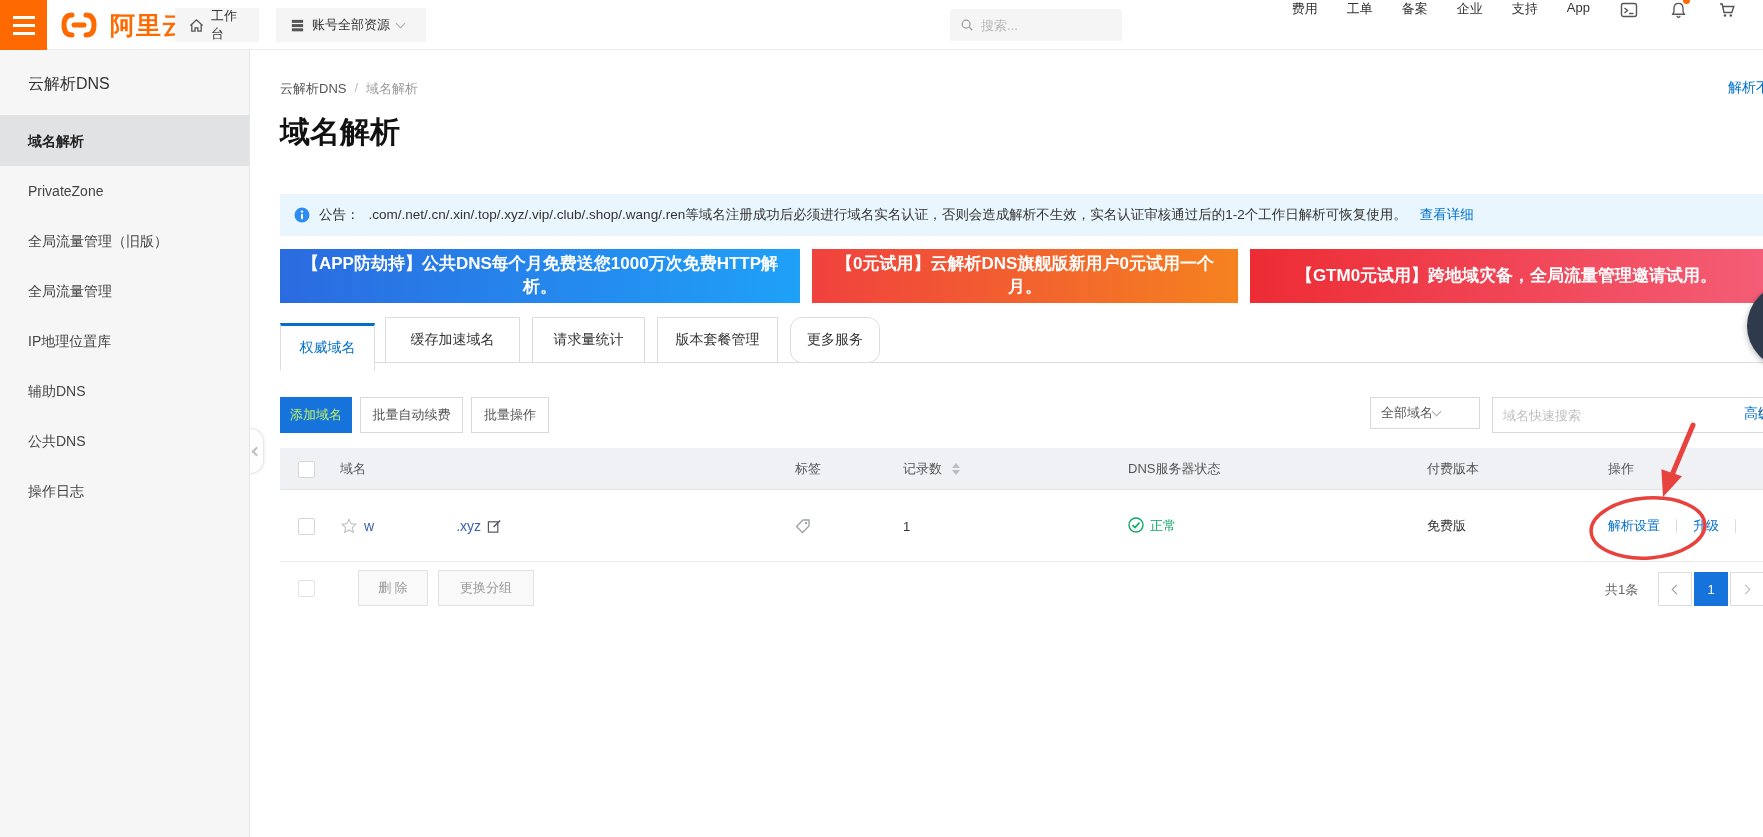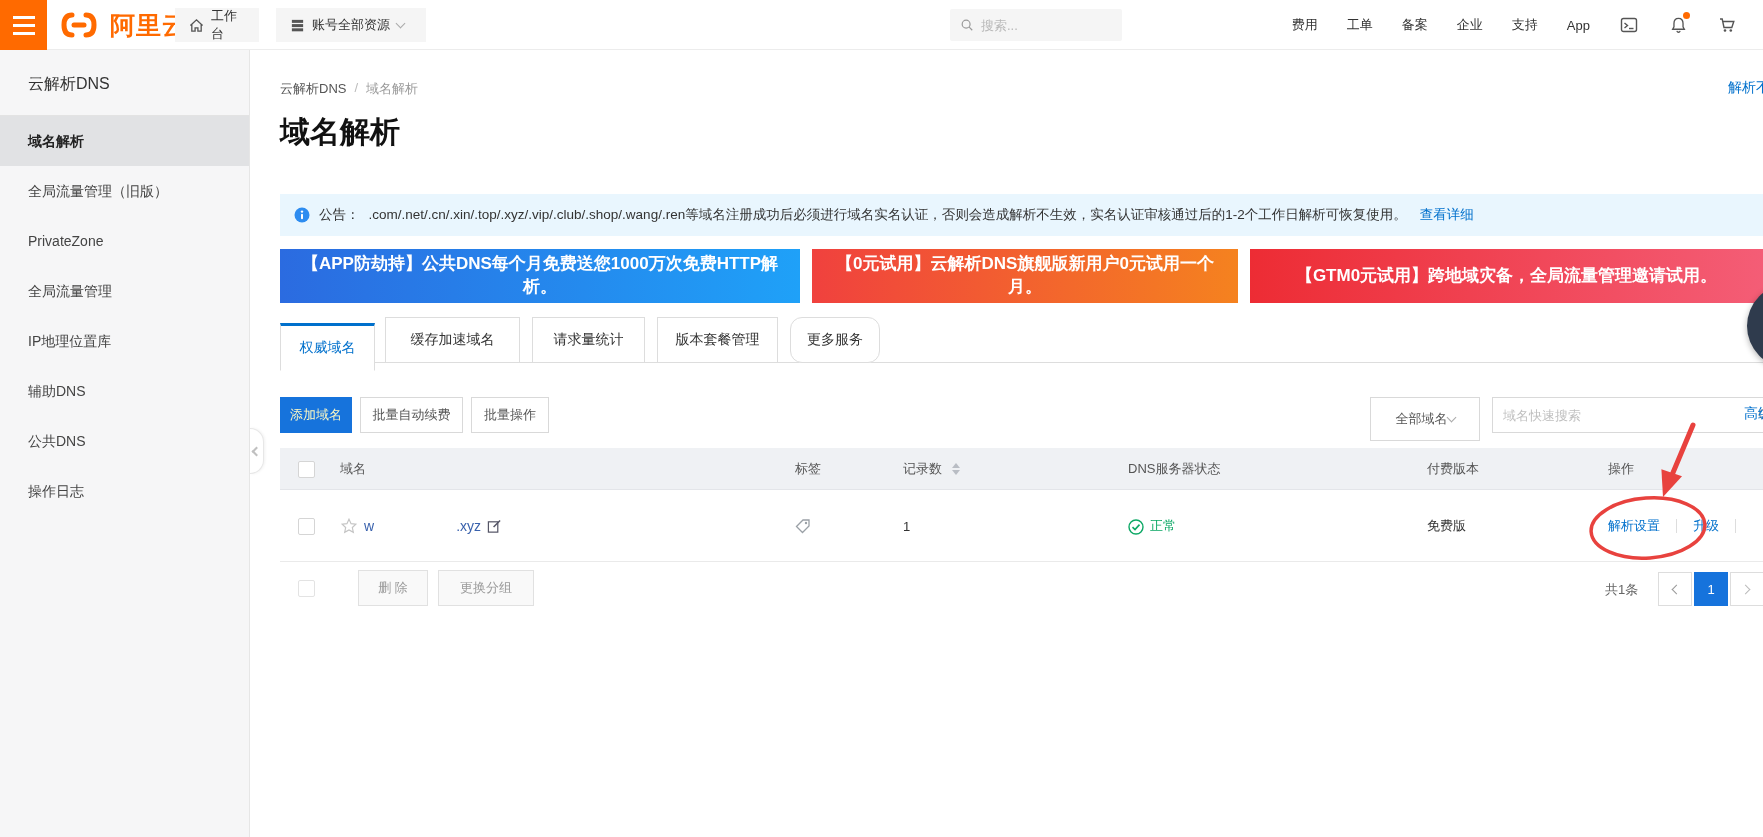--- a/index.html
+++ b/index.html
@@ -12,21 +12,21 @@
   .hamburger { position:absolute; left:0; top:0; width:47px; height:50px; background:#ff6a00; display:flex; flex-direction:column; justify-content:center; align-items:center; gap:5px; cursor:pointer; }
   .hamburger i { display:block; width:22px; height:3px; background:#fff; }
   .logo { position:absolute; left:60px; top:0; height:50px; display:flex; align-items:center; gap:12px; }
   .logo-text { font-size:25px; font-weight:bold; color:#ff6a00; letter-spacing:1px; }
   .top-btn { position:absolute; top:8px; height:34px; background:#f5f5f5; display:flex; align-items:center; gap:7px; padding:0 14px; font-size:13px; color:#333; cursor:pointer; }
   .btn-workbench { left:175px; width:84px; }
   .btn-resources { left:276px; width:150px; }
   .top-search { position:absolute; left:950px; top:9px; width:172px; height:32px; background:#f5f5f5; border-radius:2px; display:flex; align-items:center; padding:0 10px; gap:7px; }
   .top-search input { border:none; outline:none; background:transparent; font-size:13px; color:#333; width:120px; }
   .top-search input::placeholder { color:#b8b8b8; }
-  .top-menu { position:absolute; right:26px; top:0; height:50px; display:flex; align-items:center; gap:29px; }
+  .top-menu { position:absolute; right:26px; top:0; height:50px; display:flex; align-items:flex-start; gap:29px; }
   .top-menu .tm-item { font-size:13px; color:#333; cursor:pointer; white-space:nowrap; }
   .tm-icon { position:relative; width:20px; height:20px; display:flex; align-items:center; justify-content:center; cursor:pointer; }
   .orange-dot { position:absolute; right:-2px; top:-3px; width:7px; height:7px; border-radius:50%; background:#ff6a00; }
 
   
   .sidebar { position:absolute; left:0; top:50px; width:250px; height:787px; background:#f6f6f7; border-right:1px solid #e6e6e6; z-index:5; }
   .side-title { padding:24px 0 20px 28px; font-size:16px; color:#333; border-bottom:1px solid #e3e3e3; }
   .side-item { height:50px; line-height:50px; padding-left:28px; font-size:14px; color:#444; cursor:pointer; white-space:nowrap; }
   .side-item.selected { background:#e1e2e4; color:#222; font-weight:bold; }
   .side-collapse { position:absolute; left:250px; top:428px; width:14px; height:46px; background:#fff; border:1px solid #e7e7e7; border-left:none; border-radius:0 23px 23px 0; box-shadow:1px 0 3px rgba(0,0,0,.06); display:flex; align-items:center; justify-content:center; cursor:pointer; z-index:6; }
@@ -55,26 +55,26 @@
   .tab { position:absolute; top:317px; height:46px; background:#fff; border:1px solid #ddd; display:flex; align-items:center; justify-content:center; font-size:14px; color:#333; cursor:pointer; }
   .tab.active { top:315px; height:48px; border-top:3px solid #0070cc; border-bottom:1px solid #fff; color:#0070cc;margin-top:8px; }
   .tab1 { left:280px; width:95px; }
   .tab2 { left:385px; width:135px; }
   .tab3 { left:532px; width:113px; }
   .tab4 { left:657px; width:121px; }
   .tab5 { left:790px; width:90px;border-radius:12px; }
 
   
   .btn { position:absolute; top:397px; height:36px; display:flex; align-items:center; justify-content:center; font-size:13px; cursor:pointer; }
-  .btn-primary { background:#1673dc; color:#fef9c3; border:1px solid #1673dc; }
+  .btn-primary { background:#1673dc; color:#bef264; border:1px solid #1673dc; }
   .btn-plain { background:#fff; color:#555; border:1px solid #d9d9d9; }
   .btn-add { left:280px; width:72px; }
   .btn-renew { left:360px; width:103px; }
   .btn-batch { left:471px; width:78px; }
-  .filter-select { position:absolute; left:1370px; top:397px; width:110px; height:44px; border:1px solid #d9d9d9; background:#fff; display:flex; align-items:center; justify-content:center; padding:0 10px; font-size:13px; color:#555; cursor:pointer; }
+  .filter-select { position:absolute; left:1370px; top:397px; width:110px; height:32px; border:1px solid #d9d9d9; background:#fff; display:flex; align-items:center; justify-content:flex-start; padding:0 10px; font-size:13px; color:#555; cursor:pointer; }
   .chev-down { display:inline-block; width:7px; height:7px; border-right:1px solid #aaa; border-bottom:1px solid #aaa; transform:rotate(45deg); margin-top:-3px; }
   .domain-search { position:absolute; left:1492px; top:397px; width:292px; height:36px; border:1px solid #d9d9d9; background:#fff; display:flex; align-items:center; padding:0 10px;gap:13px; }
   .domain-search input { flex:1; border:none; outline:none; font-size:13px; color:#333; }
   .domain-search input::placeholder { color:#bfbfbf; }
   .adv-link { position:absolute; left:1744px; top:405px; width:19px; overflow:hidden; white-space:nowrap; font-size:14px; color:#0070cc; cursor:pointer; }
 
   
   .thead { position:absolute; left:280px; top:448px; width:1483px; height:42px; background:#eff1f4; border-bottom:1px solid #e3e5e9; font-size:13px; color:#555; }
   .trow { position:absolute; left:280px; top:490px; width:1483px; height:72px; background:#fff; border-bottom:1px solid #eaeaea; font-size:13px; color:#333; }
   .cell { position:absolute; display:flex; align-items:center; gap:6px; }
@@ -87,21 +87,21 @@
   .c-status { left:848px; }
   .c-plan { left:1147px; }
   .c-actions { left:1328px; }
   .checkbox { width:17px; height:17px; background:#fff; border:1px solid #d5d5d5; border-radius:2px; cursor:pointer; }
   .checkbox.disabled { border-color:#e3e3e3; }
   .sorters { display:inline-flex; flex-direction:column; gap:2px; margin-left:4px; }
   .caret-up { width:0; height:0; border-left:4px solid transparent; border-right:4px solid transparent; border-bottom:5px solid #b9bdc4; }
   .caret-down { width:0; height:0; border-left:4px solid transparent; border-right:4px solid transparent; border-top:5px solid #b9bdc4; }
   .domain-link { color:#3a62ad; font-size:14px; cursor:pointer; display:flex; align-items:center; }
   .redacted { display:inline-block; width:82px; height:16px; background:#fff; }
-  .status-ok { color:#0ca865; display:flex; align-items:flex-end; gap:6px; }
+  .status-ok { color:#0ca865; display:flex; align-items:flex-start; gap:6px; }
   .op-link { color:#0070cc; cursor:pointer; white-space:nowrap; }
   .op-div { display:inline-block; width:1px; height:14px; background:#ddd; margin:0 10px; }
 
   
   .f-check { position:absolute; left:298px; top:580px; }
   .f-btn { position:absolute; top:570px; height:36px; background:#f9f9f9; border:1px solid #e1e1e1; color:#9a9a9a; font-size:13px; display:flex; align-items:center; justify-content:center; cursor:pointer; }
   .f-del { left:358px; width:70px; }
   .f-group { left:438px; width:96px; }
   .total { position:absolute; left:1605px; top:581px; font-size:13px; color:#666; }
   .pg { position:absolute; top:572px; width:34px; height:34px; display:flex; align-items:center; justify-content:center; border:1px solid #ddd; background:#fff; font-size:13px; cursor:pointer; }
@@ -192,22 +192,22 @@
             <circle cx="7" cy="14.5" r="1.3" fill="#555"></circle>
             <circle cx="12.8" cy="14.5" r="1.3" fill="#555"></circle>
           </svg>
       </span>
     </div>
   </div>
 
   <div class="sidebar">
     <div class="side-title">云解析DNS</div>
     <div class="side-item selected">域名解析</div>
+    <div class="side-item">PrivateZone</div>
     <div class="side-item">全局流量管理（旧版）</div>
-    <div class="side-item">PrivateZone</div>
     <div class="side-item">全局流量管理</div>
     <div class="side-item">IP地理位置库</div>
     <div class="side-item">辅助DNS</div>
     <div class="side-item">公共DNS</div>
     <div class="side-item">操作日志</div>
   </div>
   <div class="side-collapse">
       <span class="chev-left"></span>
     </div>
 

